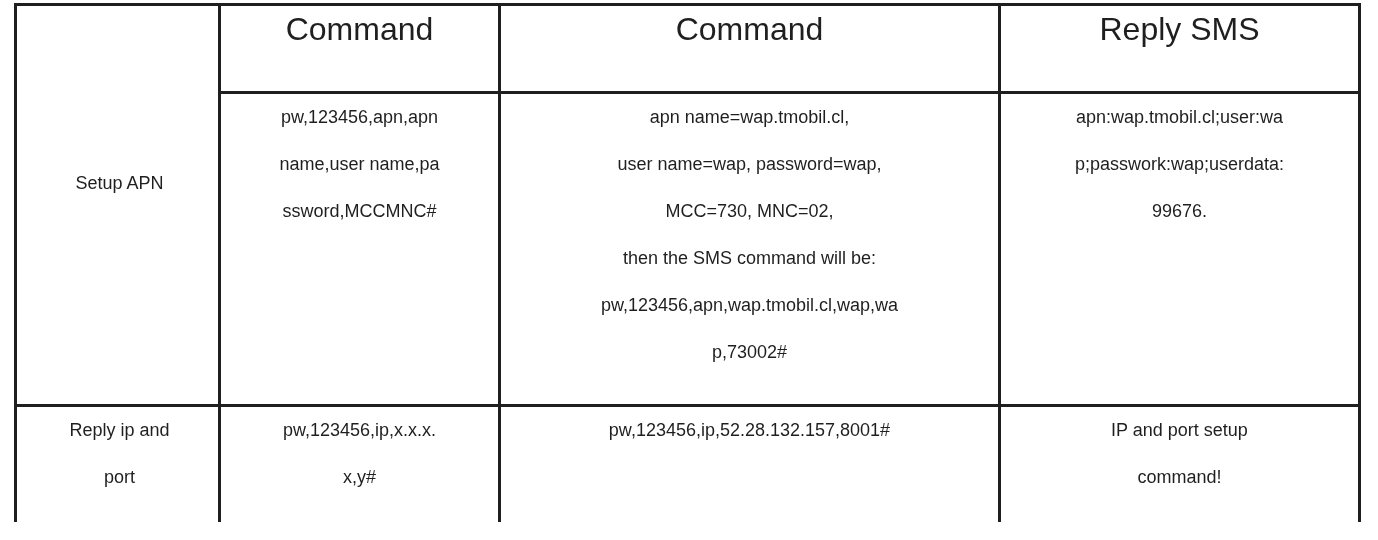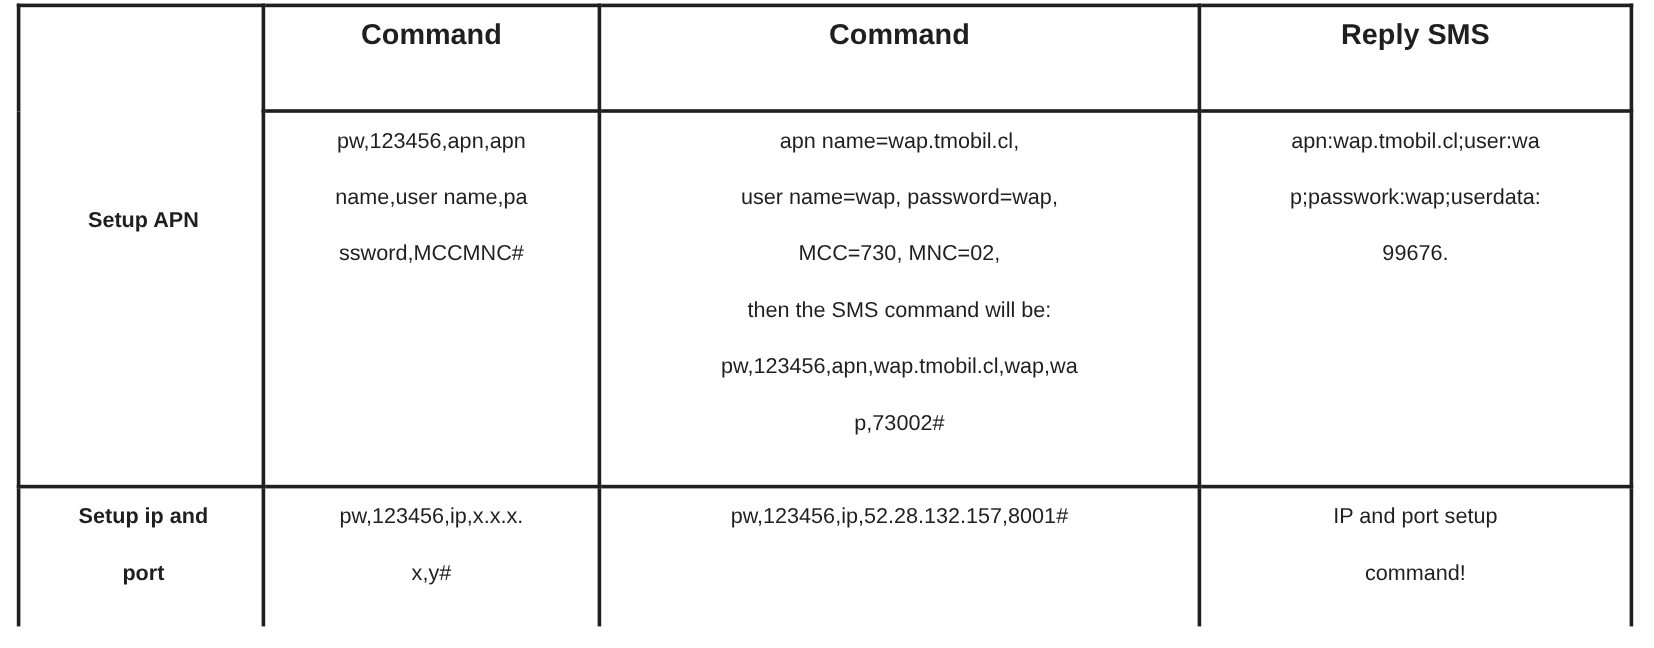--- a/index.html
+++ b/index.html
@@ -31,26 +31,26 @@
     font-size: 18px;
     line-height: 47px;
     white-space: pre-line;
     overflow: hidden;
     text-align: center;
   }
   .cmd-table tr.header-row { height: 88px; }
   .cmd-table tr.data-row-1 { height: 313px; }
   .cmd-table tr.data-row-2 { height: 116px; }
   .cmd-table th {
-    font-size: 24px;
-    font-weight: 700;
+    font-size: 32px;
+    font-weight: 400;
     text-align: center;
   }
   .cmd-table td.label-cell {
-    font-weight: 700;
+    font-weight: 400;
     padding-left: 14px;
   }
   .cmd-table td.label-cell.merged {
     vertical-align: middle;
     padding-bottom: 44px;
   }
   .cmd-table tr.data-row-2 td {
     border-bottom: none;
   }
 </style>
@@ -80,21 +80,21 @@
 user name=wap, password=wap,
 MCC=730, MNC=02,
 then the SMS command will be:
 pw,123456,apn,wap.tmobil.cl,wap,wa
 p,73002#</td>
         <td>apn:wap.tmobil.cl;user:wa
 p;passwork:wap;userdata:
 99676.</td>
       </tr>
       <tr class="data-row-2">
-        <td class="label-cell">Setup ip and
+        <td class="label-cell">Reply ip and
 port</td>
         <td>pw,123456,ip,x.x.x.
 x,y#</td>
         <td>pw,123456,ip,52.28.132.157,8001#</td>
         <td>IP and port setup
 command!</td>
       </tr>
     </tbody>
   </table>
 </div>

